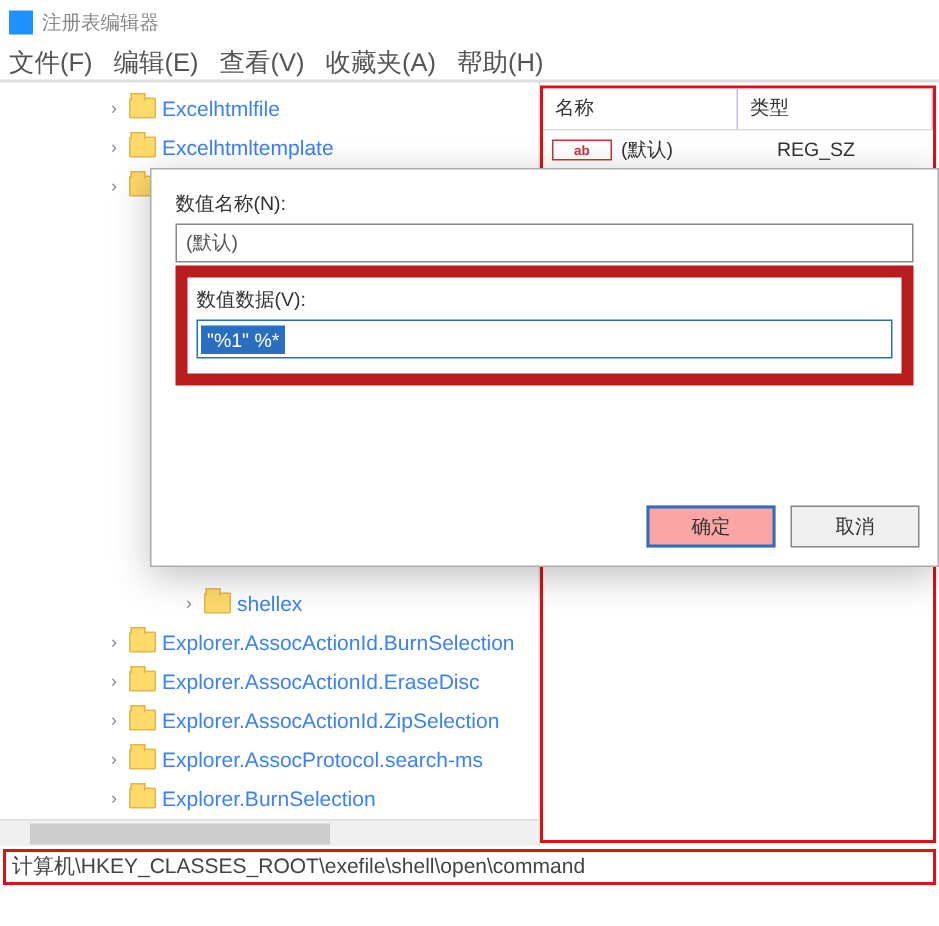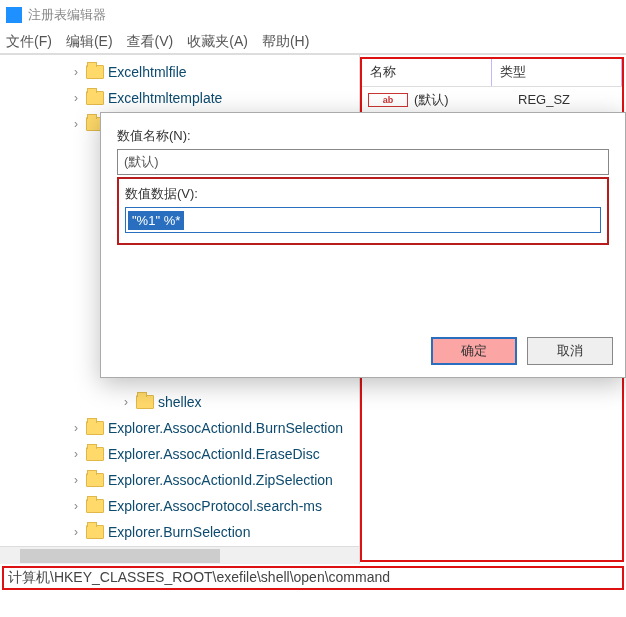--- a/index.html
+++ b/index.html
@@ -1,45 +1,45 @@
 <!DOCTYPE html>
 <html><head>
 <meta charset="utf-8">
 <style>
   * { box-sizing: border-box; font-family: "Microsoft YaHei", "Segoe UI", sans-serif; }
   body { margin: 0; background: #fff; width: 626px; height: 617px; overflow: hidden; position: relative; font-size: 13px; color: #333; }
   .title-bar { height: 30px; display: flex; align-items: center; padding: 0 6px; gap: 6px; }
   .title-icon { width: 16px; height: 16px; background: #1e90ff; display: inline-block; }
   .title-text { color: #888; font-size: 13px; }
   .menu-bar { height: 24px; display: flex; align-items: center; padding: 0 6px; gap: 14px; border-bottom: 1px solid #ddd; color: #555; }
-  .menu-item { font-size: 14px; cursor: default; }
+  .menu-item { font-size: 17px; cursor: default; }
   .main-area { display: flex; height: 510px; border-top: 1px solid #ddd; }
   .tree-panel { width: 360px; border-right: 1px solid #ddd; overflow: hidden; position: relative; }
   .tree { padding-top: 4px; }
   .tree-row { display: flex; align-items: center; height: 26px; white-space: nowrap; }
   .twisty { width: 12px; text-align: center; color: #888; font-size: 12px; cursor: default; }
   .folder-icon { width: 18px; height: 14px; background: #ffd96a; border: 1px solid #e0b84a; border-radius: 1px; margin: 0 4px; display: inline-block; position: relative; }
   .folder-icon::before { content: ""; position: absolute; top: -4px; left: 0; width: 8px; height: 4px; background: #ffd96a; border: 1px solid #e0b84a; border-bottom: none; }
-  .node-label { font-size: 14px; color: #0c4a6e; }
+  .node-label { font-size: 14px; color: #3b82f6; }
   .list-panel { flex: 1; border: 2px solid #d11; margin: 2px 2px 2px 0; overflow: hidden; }
   .list-header { display: flex; height: 28px; background: #fff; border-bottom: 1px solid #ddd; }
   .list-header-cell { padding: 4px 8px; font-size: 13px; color: #333; border-right: 1px solid #c4b5fd; }
   .list-row { display: flex; height: 26px; align-items: center; border-bottom: 1px solid #f4f4f4; }
   .ab-icon { width: 40px; height: 14px; margin: 0 6px; background: #fff; border: 1px solid #c33; display: inline-flex; align-items: center; justify-content: center; font-size: 9px; color: #c33; font-weight: bold; }
   .list-cell { font-size: 13px; color: #333; }
   .hscroll { position: absolute; bottom: 0; left: 0; right: 0; height: 18px; background: #f0f0f0; border-top: 1px solid #ddd; }
   .hscroll-thumb { position: absolute; top: 2px; height: 14px; background: #cdcdcd; }
   .status-bar { height: 24px; border: 2px solid #d11; margin: 2px; display: flex; align-items: center; padding: 0 4px; font-size: 14px; color: #444; overflow: hidden; white-space: nowrap; }
   
   .dialog { position: absolute; top: 112px; left: 100px; right: 0; height: 266px; background: #fff; border: 1px solid #aaa; box-shadow: 0 6px 24px rgba(0,0,0,0.25); }
   .dialog-title { height: 32px; display: flex; align-items: center; padding: 0 10px; font-size: 14px; color: #333; }
   .dialog-body { padding: 8px 16px 0 16px; }
   .field-label { font-size: 13px; color: #333; margin: 6px 0 4px 0; }
   .text-input { width: 100%; height: 26px; border: 1px solid #888; padding: 2px 6px; font-size: 13px; color: #555; background: #fff; }
-  .value-wrap { border: 2px solid #b91c1c; padding: 0 0 10px 0; margin-top: 2px; }
+  .value-wrap { border: 8px solid #b91c1c; padding: 0 0 10px 0; margin-top: 2px; }
   .value-wrap .field-label { margin-left: 6px; margin-top: 6px; }
   .value-input-wrap { margin: 0 6px; }
   .value-input { width: 100%; height: 26px; border: 1px solid #2a6fbf; padding: 0; background: #fff; display: flex; align-items: center; }
   .value-sel { background: #2a6fbf; color: #fff; padding: 2px 4px; margin: 2px; font-size: 13px; }
   .dialog-buttons { position: absolute; bottom: 12px; right: 12px; display: flex; gap: 10px; }
   .btn { width: 86px; height: 28px; border: 1px solid #888; background: #efefef; font-size: 13px; cursor: default; display: flex; align-items: center; justify-content: center; }
   .btn.primary { border: 2px solid #2a6fbf; background: #fca5a5; }
   .col-name { width: 130px; }
   .col-type { flex: 1; }
 </style>

